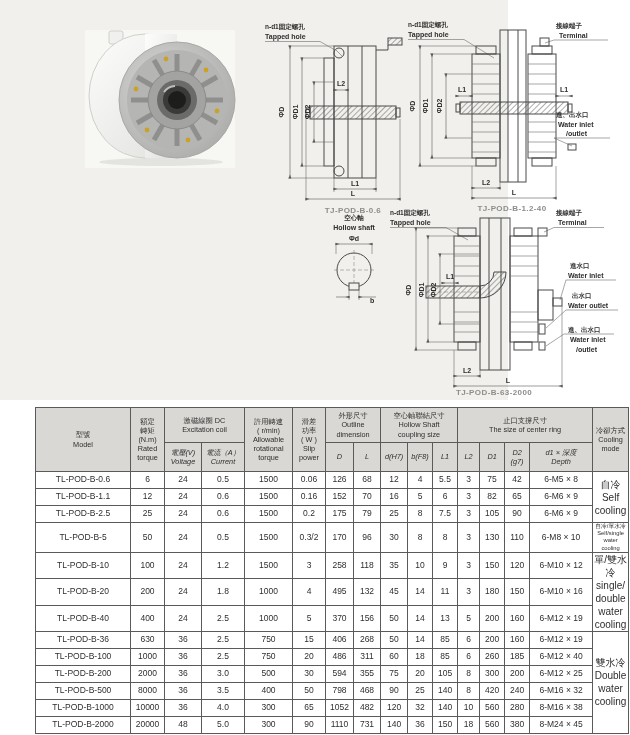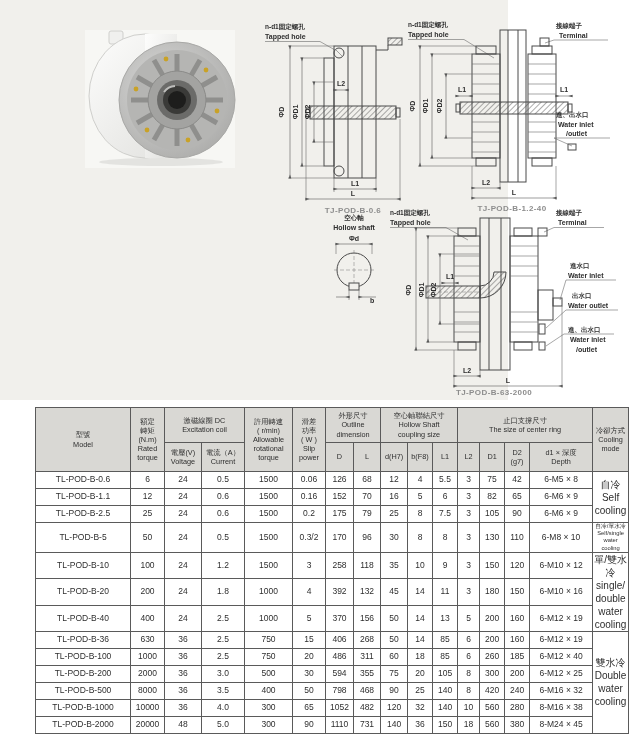--- a/index.html
+++ b/index.html
@@ -27,21 +27,21 @@
   .dim{font-size:7px;}
   .cap{font-size:8px;fill:#8d8d8d;letter-spacing:.4px;}
 
   .spec-wrap{position:absolute;left:35px;top:407px;}
   table.spec{border-collapse:collapse;table-layout:fixed;width:593px;}
   .spec th,.spec td{border:1px solid #5a5a5a;text-align:center;vertical-align:middle;
     padding:0 1px;overflow:hidden;}
   .spec th{background:var(--header-bg);font-weight:normal;font-size:7.3px;line-height:1.25;
     white-space:pre-line;padding:2px 1px;}
   .spec thead tr:first-child th{height:30px;}
-  .spec thead tr:last-child th{height:24px;}
+  .spec thead tr:last-child th{height:24px;font-style:italic;}
   .spec td{font-size:8.5px;height:16px;line-height:1.1;}
   .spec td.cooling{white-space:pre-line;font-size:10px;line-height:1.3;}
   .spec td.cooling.small{font-size:5.8px;line-height:1.25;}
 </style>
 </head>
 <body>
 
 <div class="page">
   <div class="top">
 
@@ -516,21 +516,21 @@
 water
 cooling</td>
           </tr>
           <tr>
             <td>TL-POD-B-20</td>
             <td>200</td>
             <td>24</td>
             <td>1.8</td>
             <td>1000</td>
             <td>4</td>
-            <td>392</td>
+            <td>495</td>
             <td>132</td>
             <td>45</td>
             <td>14</td>
             <td>11</td>
             <td>3</td>
             <td>180</td>
             <td>150</td>
             <td>6-M10 × 16</td>
           </tr>
           <tr>

